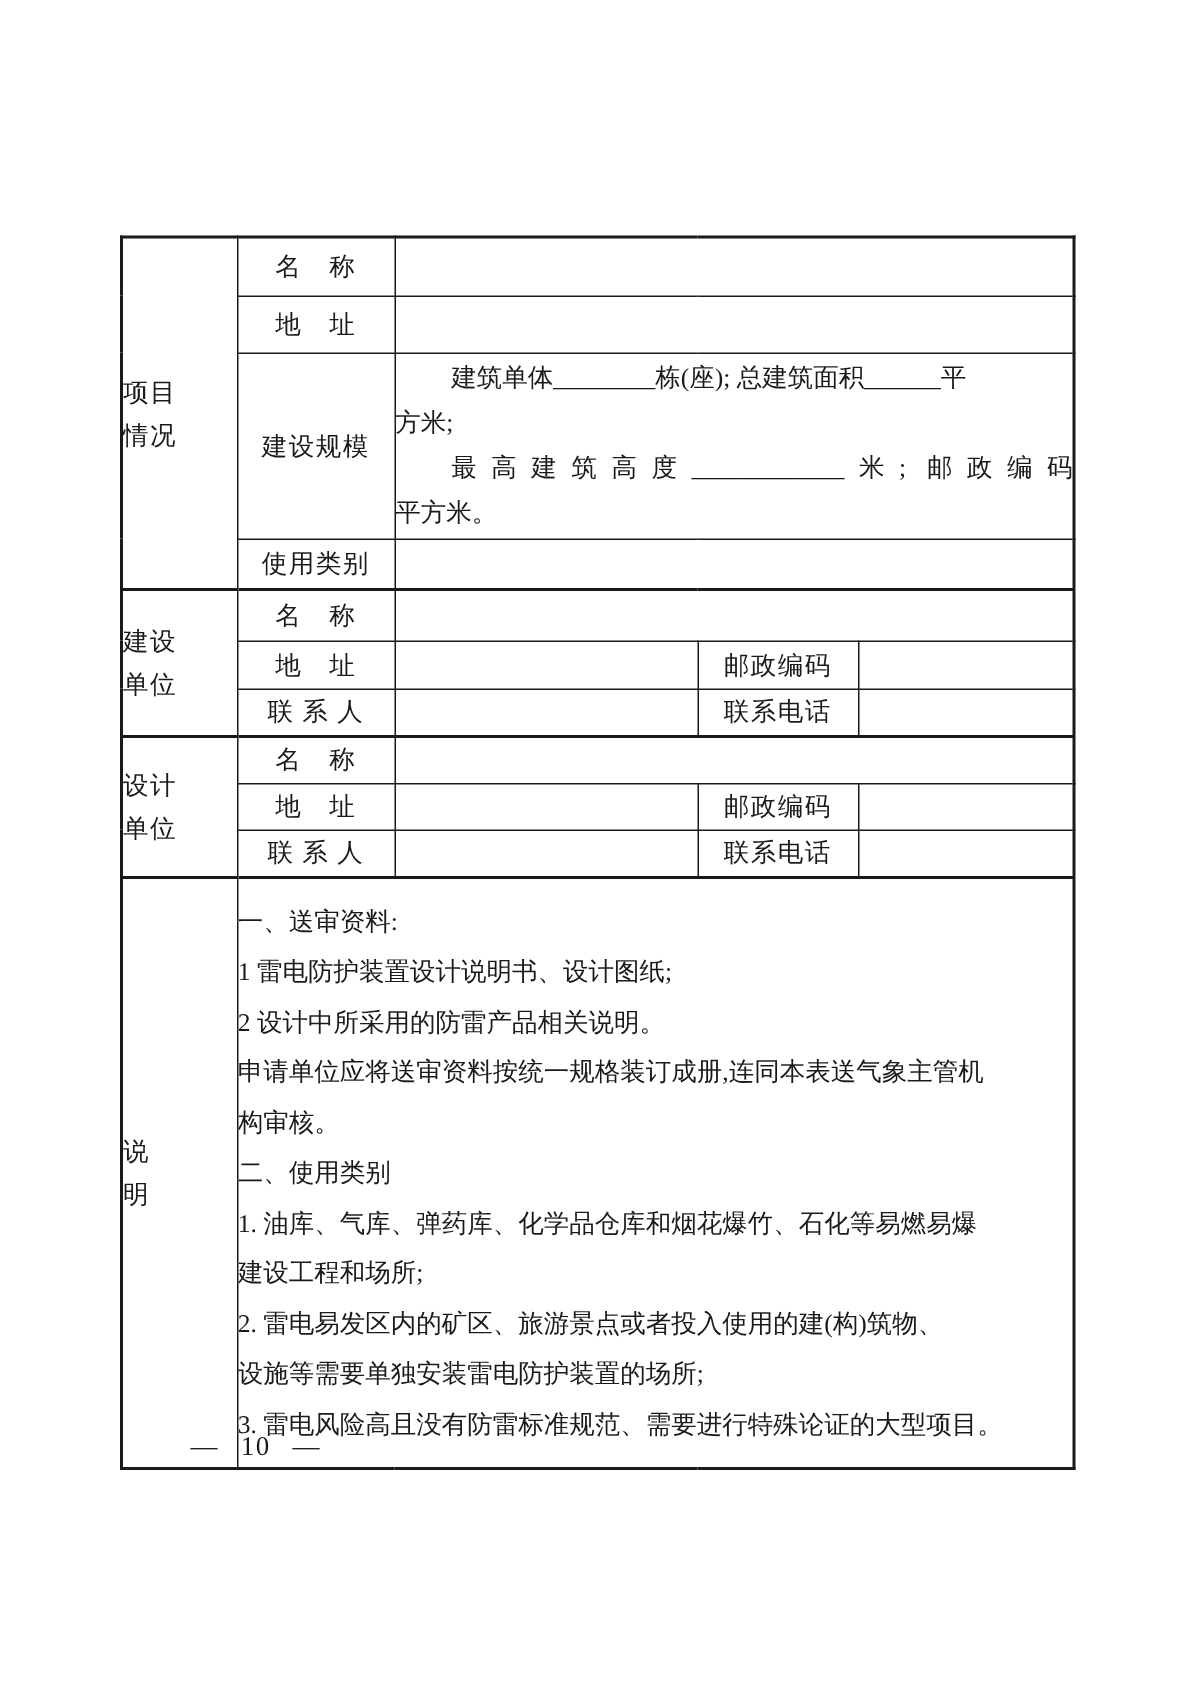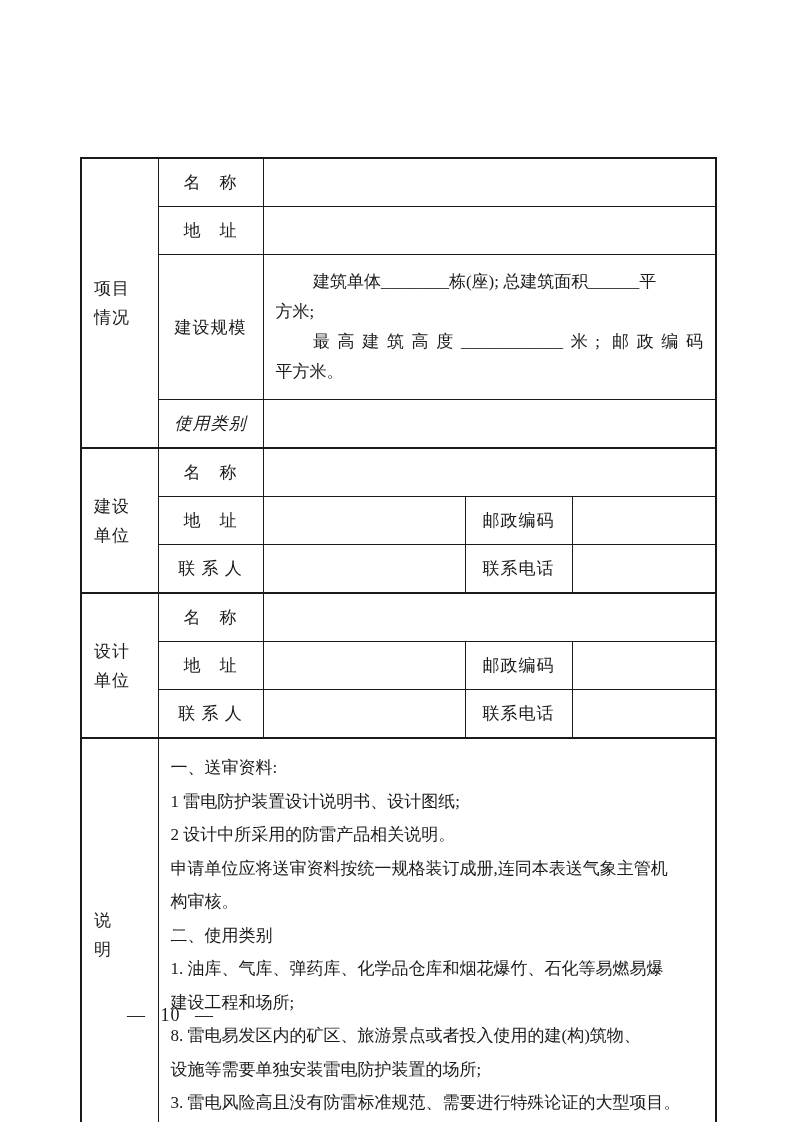--- a/index.html
+++ b/index.html
@@ -21,38 +21,38 @@
     left: 80px;
     top: 157px;
     width: 635px;
     border-collapse: collapse;
     table-layout: fixed;
     border: 2px solid #1a1a1a;
     font-size: 17px;
   }
   table.form td {
     border: 1px solid #1a1a1a;
-    padding: 12px;
+    padding: 0;
     vertical-align: middle;
     overflow: hidden;
   }
   tr.sect td { border-top-width: 2px; }
   .c-label {
     text-align: center;
     letter-spacing: 1px;
   }
   .v-label {
     white-space: pre-line;
     line-height: 29px;
     text-align: left;
   }
   .r1 { height: 39px; }
   .r2 { height: 38px; }
   .r3 { height: 124px; }
-  .r4 { height: 24px; font-style: italic; }
+  .r4 { height: 34px; }
   .r5 { height: 34px; }
   .r6 { height: 32px; }
   .r7 { height: 32px; }
   .r8 { height: 31px; }
   .r9 { height: 31px; }
   .r10 { height: 32px; }
   .r11 { height: 394px; }
   .c-scale {
     padding: 2px 8px 2px 8px;
   }
@@ -68,21 +68,21 @@
     vertical-align: top;
     padding: 10px 6px 0 10px;
     border-radius: 20px;
   }
   .c-notes div {
     line-height: 33.5px;
   }
   .pagenum {
     position: absolute;
     left: 127px;
-    top: 1005px;
+    top: 954px;
     font-size: 18px;
     word-spacing: 9px;
     letter-spacing: 1px;
   }
 </style>
 </head>
 <body>
 
 <div class="page">
 
@@ -163,21 +163,21 @@
 明</td>
       <td colspan="4" class="c-notes">
         <div>一、送审资料:</div>
         <div>1 雷电防护装置设计说明书、设计图纸;</div>
         <div>2 设计中所采用的防雷产品相关说明。</div>
         <div>申请单位应将送审资料按统一规格装订成册,连同本表送气象主管机</div>
         <div>构审核。</div>
         <div>二、使用类别</div>
         <div>1. 油库、气库、弹药库、化学品仓库和烟花爆竹、石化等易燃易爆</div>
         <div>建设工程和场所;</div>
-        <div>8. 雷电易发区内的矿区、旅游景点或者投入使用的建(构)筑物、</div>
+        <div>2. 雷电易发区内的矿区、旅游景点或者投入使用的建(构)筑物、</div>
         <div>设施等需要单独安装雷电防护装置的场所;</div>
         <div>3. 雷电风险高且没有防雷标准规范、需要进行特殊论证的大型项目。</div>
       </td>
     </tr>
   </tbody>
     </table>
 
   <div class="pagenum">— 10 —</div>
 
 </div>

